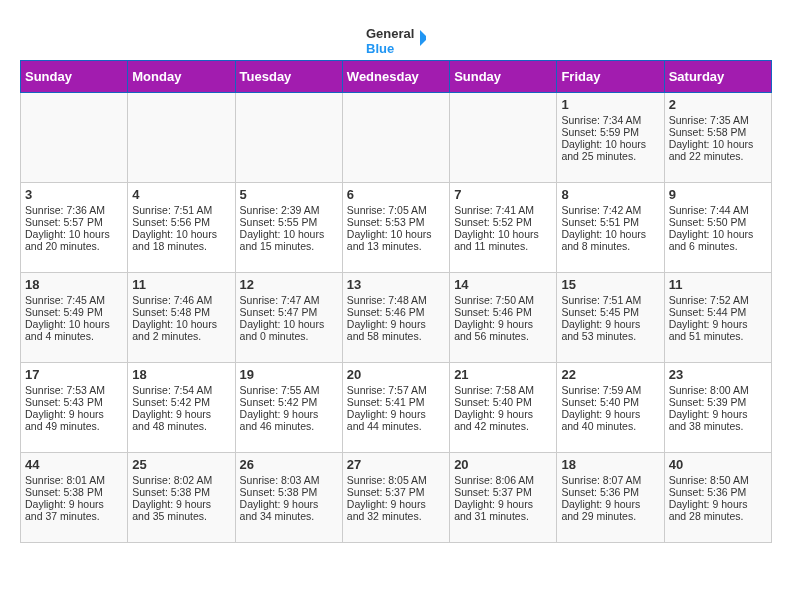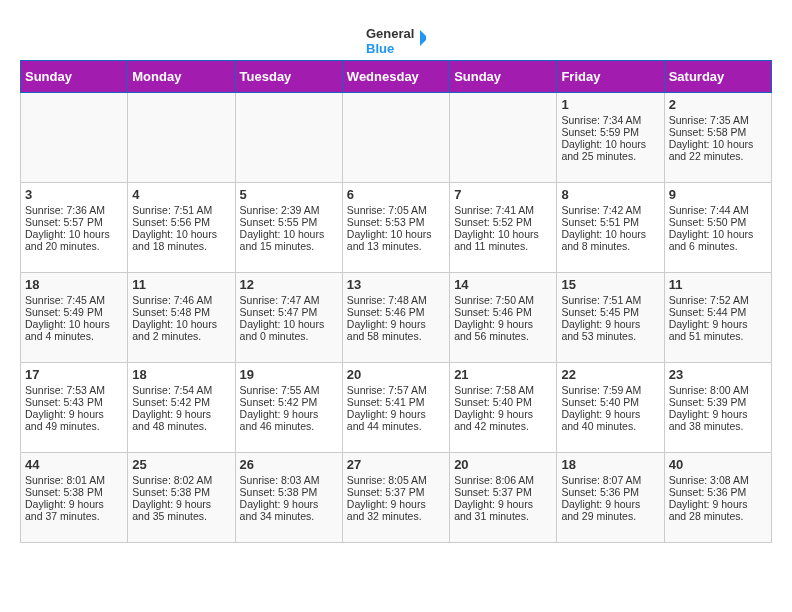--- a/index.html
+++ b/index.html
@@ -288,19 +288,19 @@
           <div>Daylight: 9 hours and 31 minutes.</div>
         </td>
         <td>
           <span class="day-number">18</span>
           <div>Sunrise: 8:07 AM</div>
           <div>Sunset: 5:36 PM</div>
           <div>Daylight: 9 hours and 29 minutes.</div>
         </td>
         <td>
           <span class="day-number">40</span>
-          <div>Sunrise: 3:08 AM</div>
+          <div>Sunrise: 8:50 AM</div>
           <div>Sunset: 5:36 PM</div>
           <div>Daylight: 9 hours and 28 minutes.</div>
         </td>
       </tr>
     </tbody>
 </table>
 
 </body></html>

